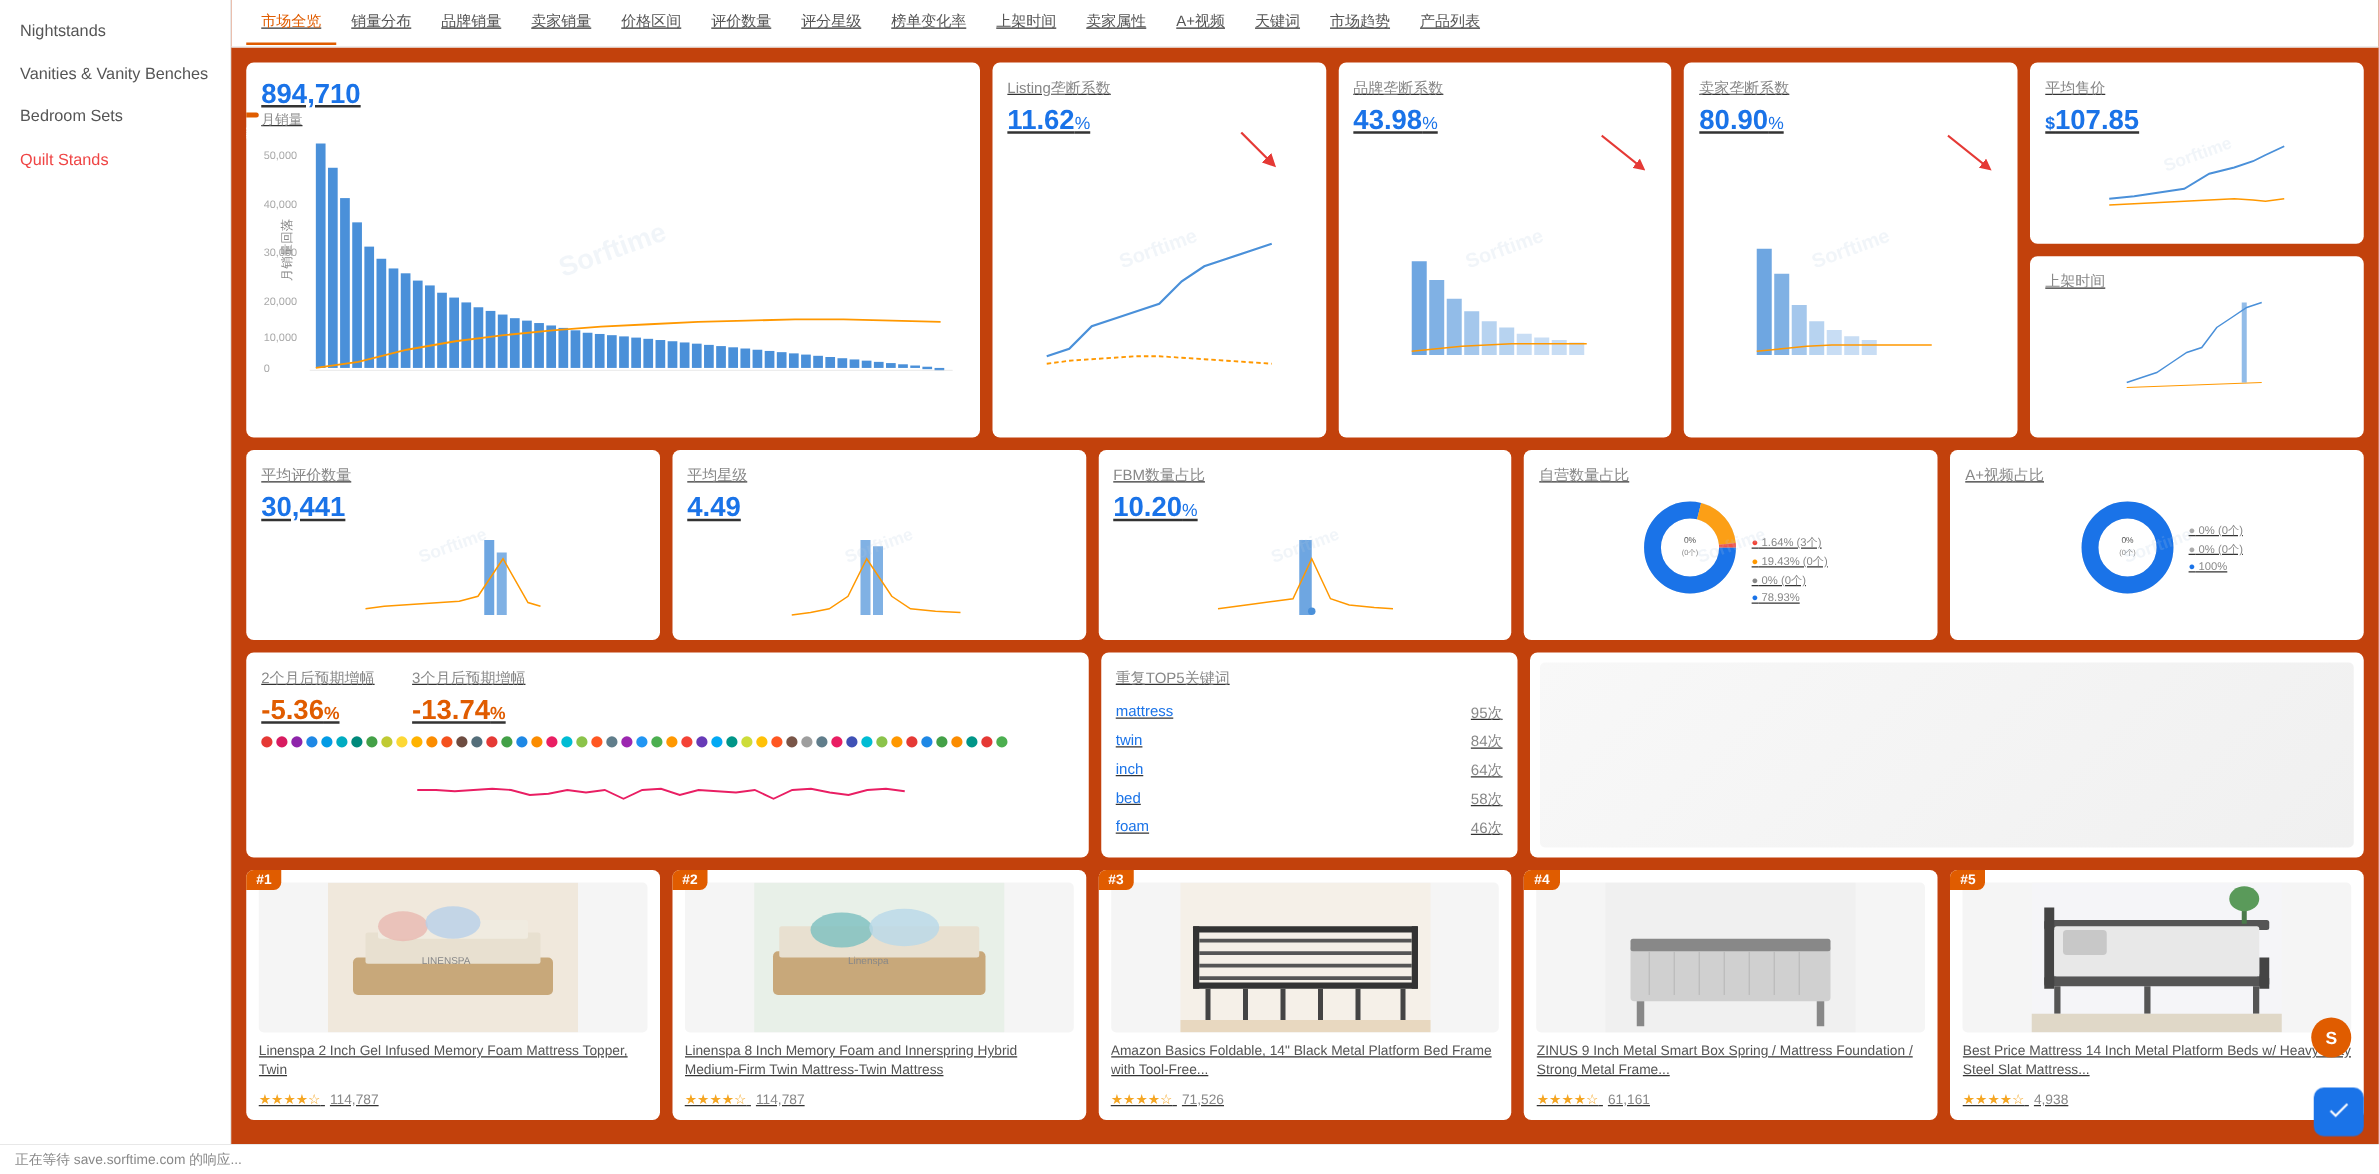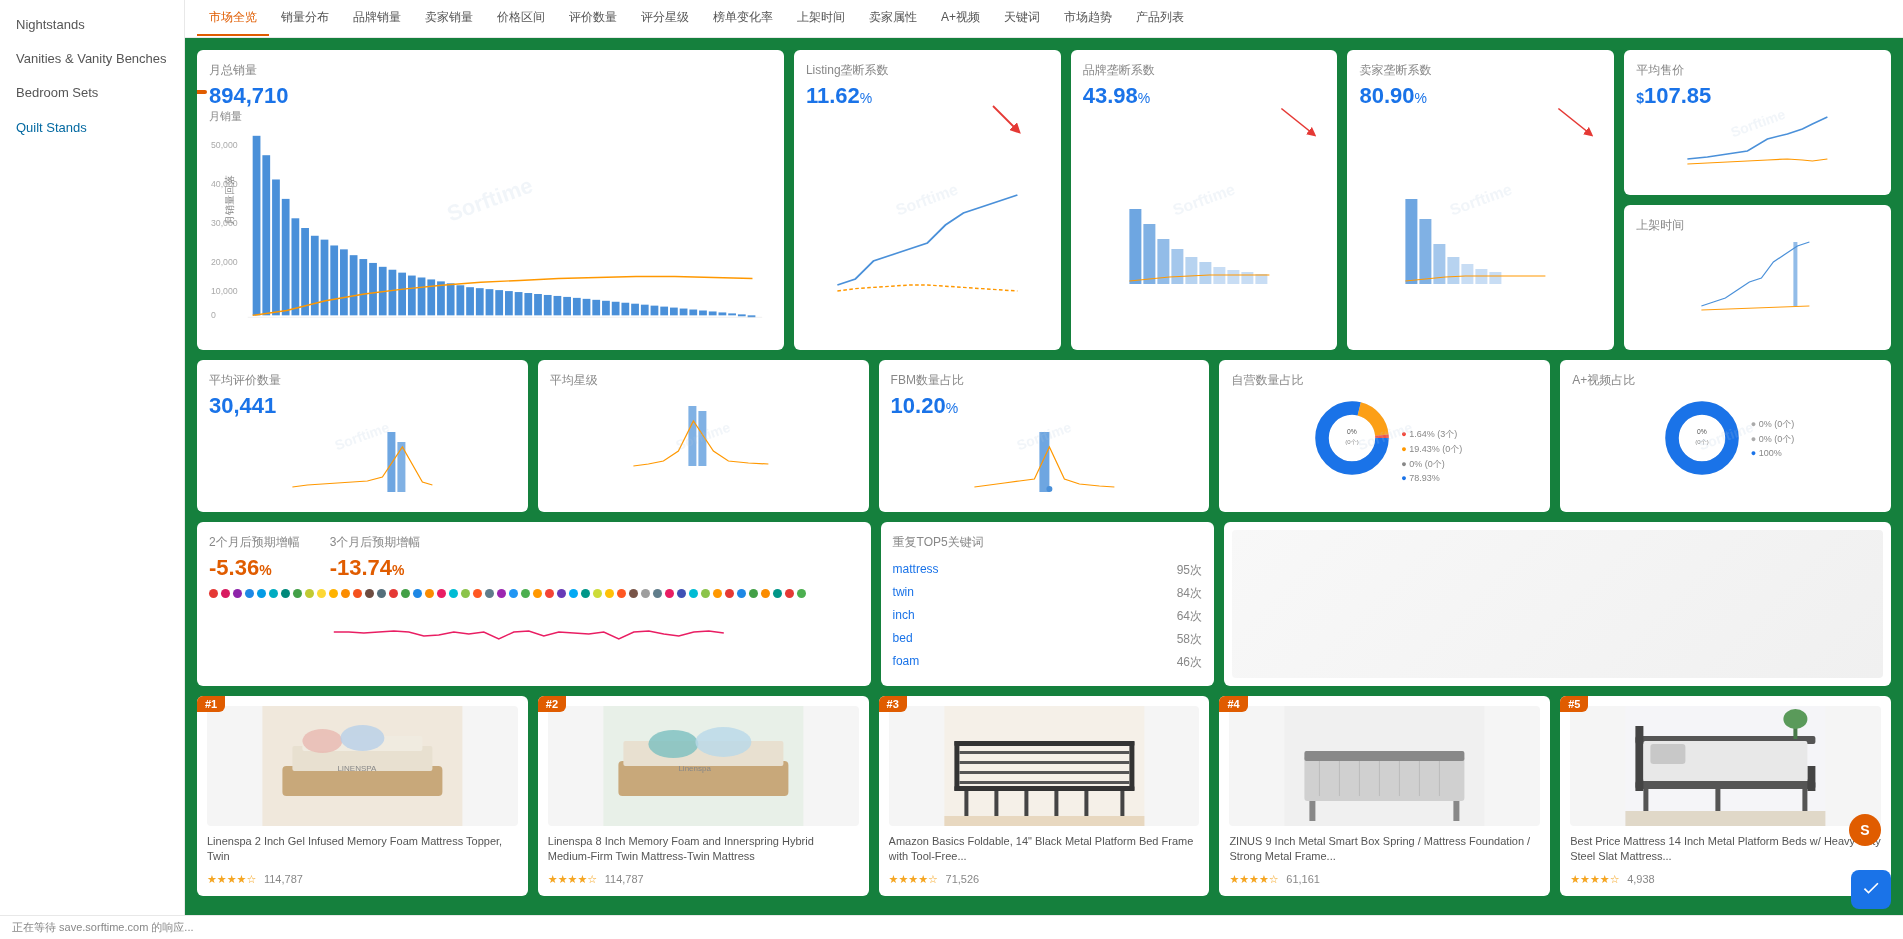--- a/index.html
+++ b/index.html
@@ -3,24 +3,24 @@
   <meta charset="utf-8">
   <style>
     * { box-sizing: border-box; margin: 0; padding: 0; }
     body { font-family: -apple-system, BlinkMacSystemFont, 'Segoe UI', sans-serif; background: #f0f2f5; font-size: 13px; color: #333; overflow-x: hidden; }
 
     .layout { display: flex; height: 939px; overflow: hidden; }
 
     
     .sidebar { width: 185px; background: #fff; border-right: 1px solid #e8e8e8; padding: 8px 0; flex-shrink: 0; overflow-y: auto; }
     .sidebar-item { padding: 8px 16px; cursor: pointer; color: #555; font-size: 13px; line-height: 1.4; }
-    .sidebar-item.active { color: #0369a1; font-weight: 500; }
-
-    
-    .main { flex: 1; overflow-y: auto; background: #15803d; }
+    .sidebar-item.active { color: #ef4444; font-weight: 500; }
+
+    
+    .main { flex: 1; overflow-y: auto; background: #c2410c; text-decoration: underline; }
 
     
     .top-nav { background: #fff; display: flex; align-items: center; padding: 0 12px; border-bottom: 1px solid #e8e8e8; height: 38px; }
     .tab-btn { padding: 8px 12px; font-size: 12px; color: #555; cursor: pointer; border-bottom: 2px solid transparent; white-space: nowrap; }
     .tab-btn.active { color: #e05c00; border-bottom-color: #e05c00; }
 
     
     .dashboard { padding: 12px; }
 
     .metric-card { background: #fff; border-radius: 6px; padding: 12px; position: relative; overflow: hidden; }
@@ -96,21 +96,20 @@
       <div class="tab-btn"><span>产品列表</span></div>
     </div>
 
     <div class="dashboard">
 
       <div style="display:grid; grid-template-columns: 2.2fr 1fr 1fr 1fr 1fr; gap:10px; margin-bottom:10px;">
 
         <div class="metric-card" style="grid-row: span 1; position:relative; min-height: 300px;">
           <div class="new-badge">新</div>
           <div style="position:absolute; left:8px; top:50%; transform:translateY(-50%) rotate(-90deg); font-size:10px; color:#888; white-space:nowrap;">月销量回落</div>
-          <div class="metric-label">月总销量</div>
           <div class="metric-value">894,710</div>
           <div style="font-size:11px; color:#888; margin-bottom:4px;">月销量</div>
           <div class="watermark-text">Sorftime</div>
           
           <svg viewBox="0 0 580 200" style="width:100%; height:200px;">
 
             <text x="2" y="18" font-size="9" fill="#aaa">50,000</text>
             <text x="2" y="58" font-size="9" fill="#aaa">40,000</text>
             <text x="2" y="98" font-size="9" fill="#aaa">30,000</text>
             <text x="2" y="138" font-size="9" fill="#aaa">20,000</text>
@@ -289,20 +288,21 @@
           <svg viewBox="0 0 150 70" style="width:100%; height:70px; margin-top:8px;">
             <rect x="100" y="5" width="8" height="60" fill="#4a90d9" opacity="0.8"></rect>
             <rect x="110" y="15" width="8" height="50" fill="#4a90d9" opacity="0.7"></rect>
             <polyline points="5,60 20,58 35,57 50,56 65,55 80,54 95,50 115,20 135,55 145,58" fill="none" stroke="#ff9800" stroke-width="1.2"></polyline>
           </svg>
         </div>
 
         <div class="metric-card" style="position:relative;">
           <div class="watermark-text" style="font-size:14px;">Sorftime</div>
           <div class="metric-label">平均星级</div>
+          <div class="metric-value">4.49</div>
           <svg viewBox="0 0 150 70" style="width:100%; height:70px; margin-top:8px;">
             <rect x="60" y="5" width="8" height="60" fill="#4a90d9" opacity="0.7"></rect>
             <rect x="70" y="10" width="8" height="55" fill="#4a90d9" opacity="0.7"></rect>
             <polyline points="5,65 20,63 35,60 50,50 65,20 85,50 100,60 120,62 140,63" fill="none" stroke="#ff9800" stroke-width="1.2"></polyline>
           </svg>
         </div>
 
         <div class="metric-card" style="position:relative;">
           <div class="watermark-text" style="font-size:14px;">Sorftime</div>
           <div class="metric-label">FBM数量占比</div>

